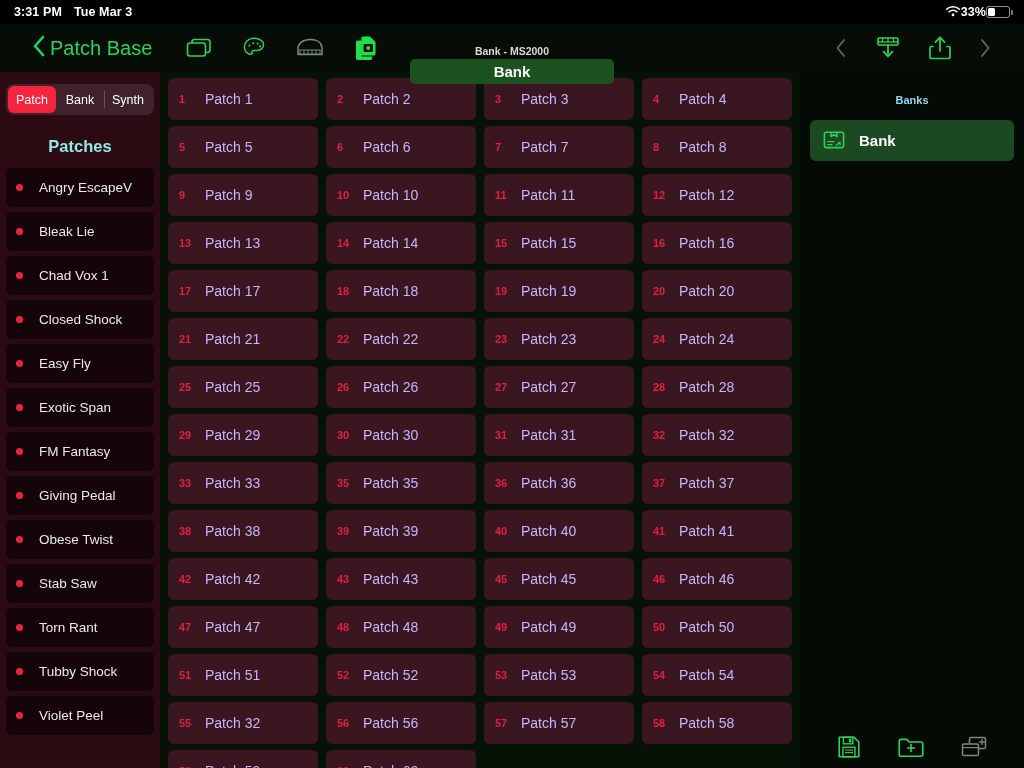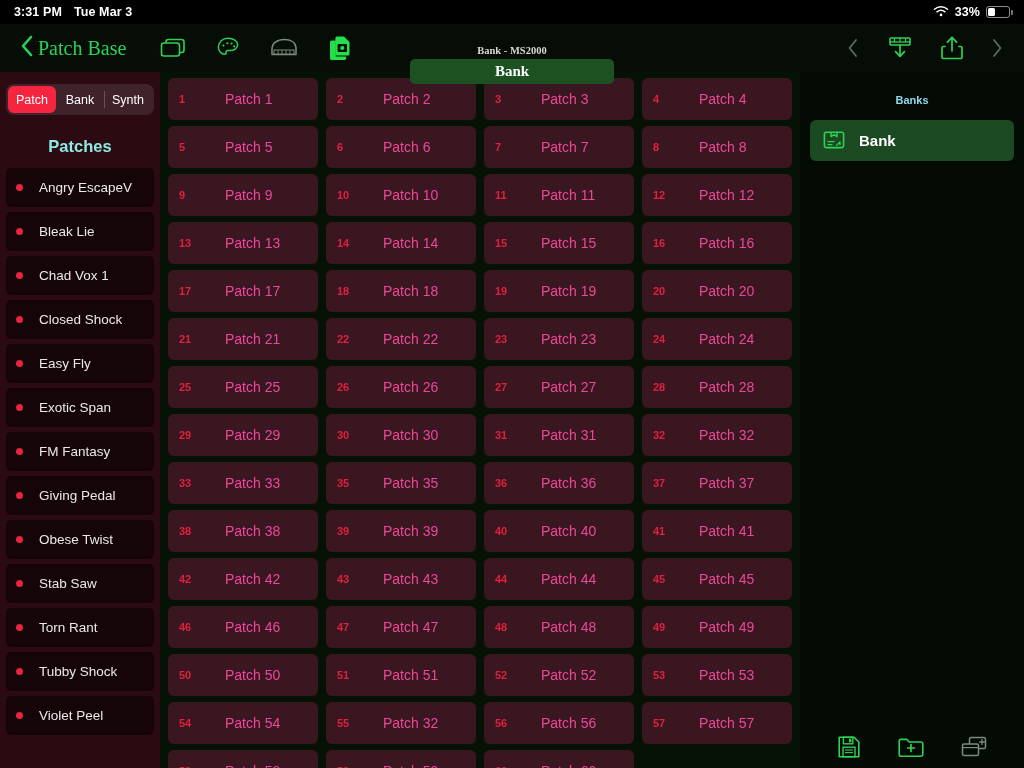--- a/index.html
+++ b/index.html
@@ -17,40 +17,39 @@
     height: 22px; width: 100%;
     display: flex; align-items: center;
     padding: 12px 14px;
     background: #000;
     color: #ffffff;
     font-size: 12.5px; font-weight: bold;
     letter-spacing: .1px;
   }
   .sb-time { margin-right: 12px; }
   .sb-date { font-weight: bold; }
-  .sb-right { margin-left: auto; display: flex; align-items: center; gap: 6px; }
+  .sb-right { margin-left: auto; display: flex; align-items: center; }
   .sb-pct { font-size: 12.5px; font-weight: bold; }
   .batt {
     width: 24px; height: 12px; border: 1.4px solid rgba(255,255,255,.55);
     border-radius: 3px; position: relative; display: inline-block;
   }
   .batt::after {
     content:""; position:absolute; right:-3.5px; top:3px;
     width:2px; height:5px; background: rgba(255,255,255,.45); border-radius:0 1px 1px 0;
   }
   .batt > i { position:absolute; left:1.3px; top:1.3px; bottom:1.3px; width:31%; background:#fff; border-radius:1.5px; display:block; }
 
   
   .navbar {
     height: 48px; width: 100%;
     display: flex; align-items: center;
     background: #060d06;
-    padding: 0 20px;
+    padding: 0 32px;
     position: relative;
-    font-family: Liberation Serif, serif;
   }
   .back { display:flex; align-items:center; gap:4px; cursor:pointer; }
   .back-label { color:#27d35a; font-size:20px; }
   .nav-icons-left { display:flex; align-items:center; gap:30px; margin-left: 34px; }
   .nav-icons-right { margin-left:auto; display:flex; align-items:center; gap:26px; }
   .icon-btn { display:flex; align-items:center; justify-content:center; cursor:pointer; }
 
   .title-block {
     position:absolute; left:50%; transform:translateX(-50%);
     top:16px; width: 204px; text-align:center;
@@ -114,21 +113,21 @@
     padding: 6px 8px 0 8px;
     overflow:hidden;
   }
   .grid { display:grid; grid-template-columns: repeat(4, 1fr); gap: 6px 8px; }
   .cell {
     height: 42px; background:#3a1620; border-radius:6px;
     display:flex; align-items:center; gap:9px;
     padding: 0 11px; cursor:pointer;
   }
   .cell-num { color:#e02040; font-size:11px; font-weight:bold; min-width:17px; }
-  .cell-label { color:#ec4899; font-size:14px;margin-left:20px; }
+  .cell-label { color:#c4b5fd; font-size:14px; }
 
   
   .rightpanel {
     width: 224px; flex:0 0 224px; height:100%;
     background:#040a04;
     padding: 10px 10px 0 10px;
     position:relative;
   }
   .rp-title { text-align:center; color:#8fd8ef; font-size:11px; font-weight:bold; margin: 12px 0 14px 0; }
   .bank-item {
@@ -487,24 +486,20 @@
           </div>
           <div class="cell">
             <span class="cell-num">42</span>
             <span class="cell-label">Patch 42</span>
           </div>
           <div class="cell">
             <span class="cell-num">43</span>
             <span class="cell-label">Patch 43</span>
           </div>
           <div class="cell">
-            <span class="cell-num">44</span>
-            <span class="cell-label">Patch 44</span>
-          </div>
-          <div class="cell">
             <span class="cell-num">45</span>
             <span class="cell-label">Patch 45</span>
           </div>
           <div class="cell">
             <span class="cell-num">46</span>
             <span class="cell-label">Patch 46</span>
           </div>
           <div class="cell">
             <span class="cell-num">47</span>
             <span class="cell-label">Patch 47</span>

